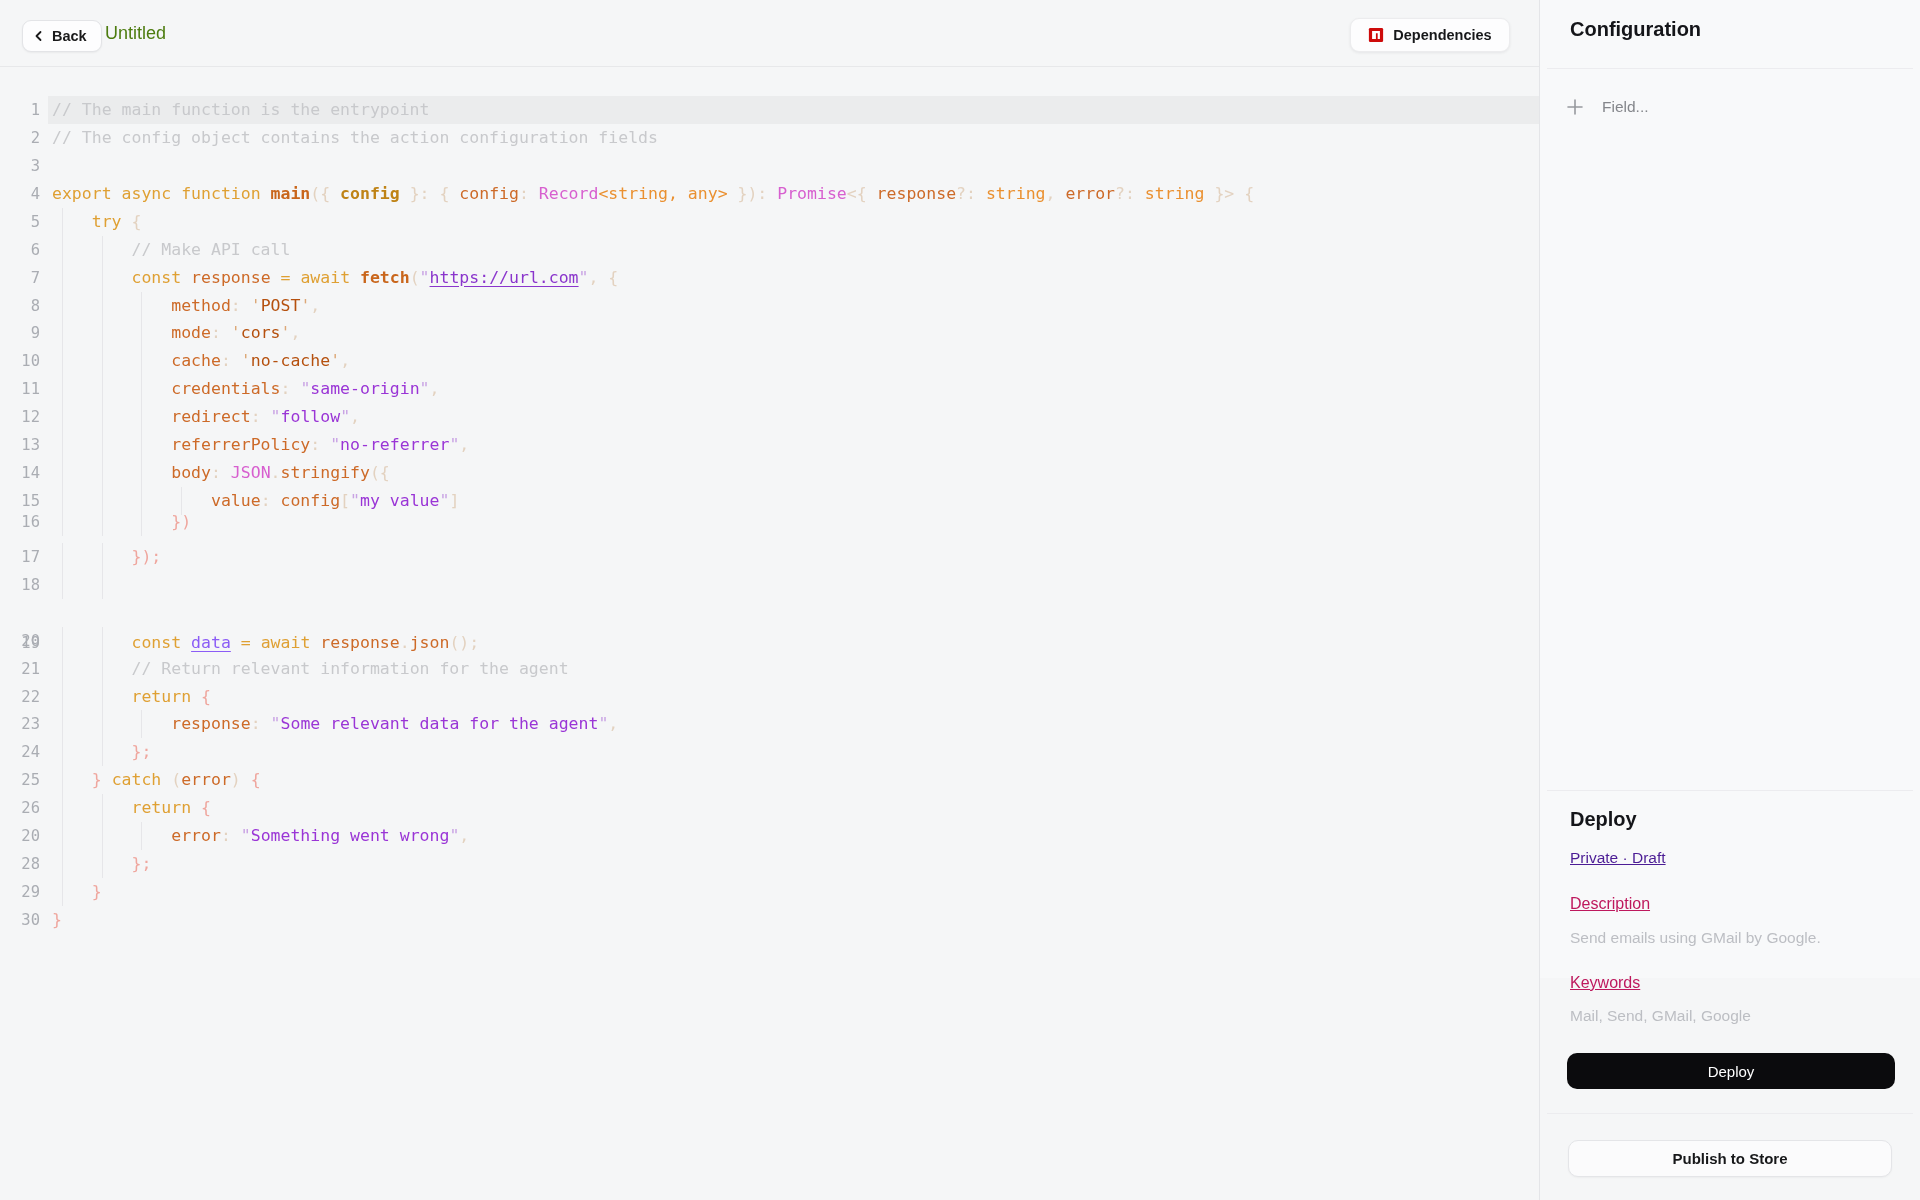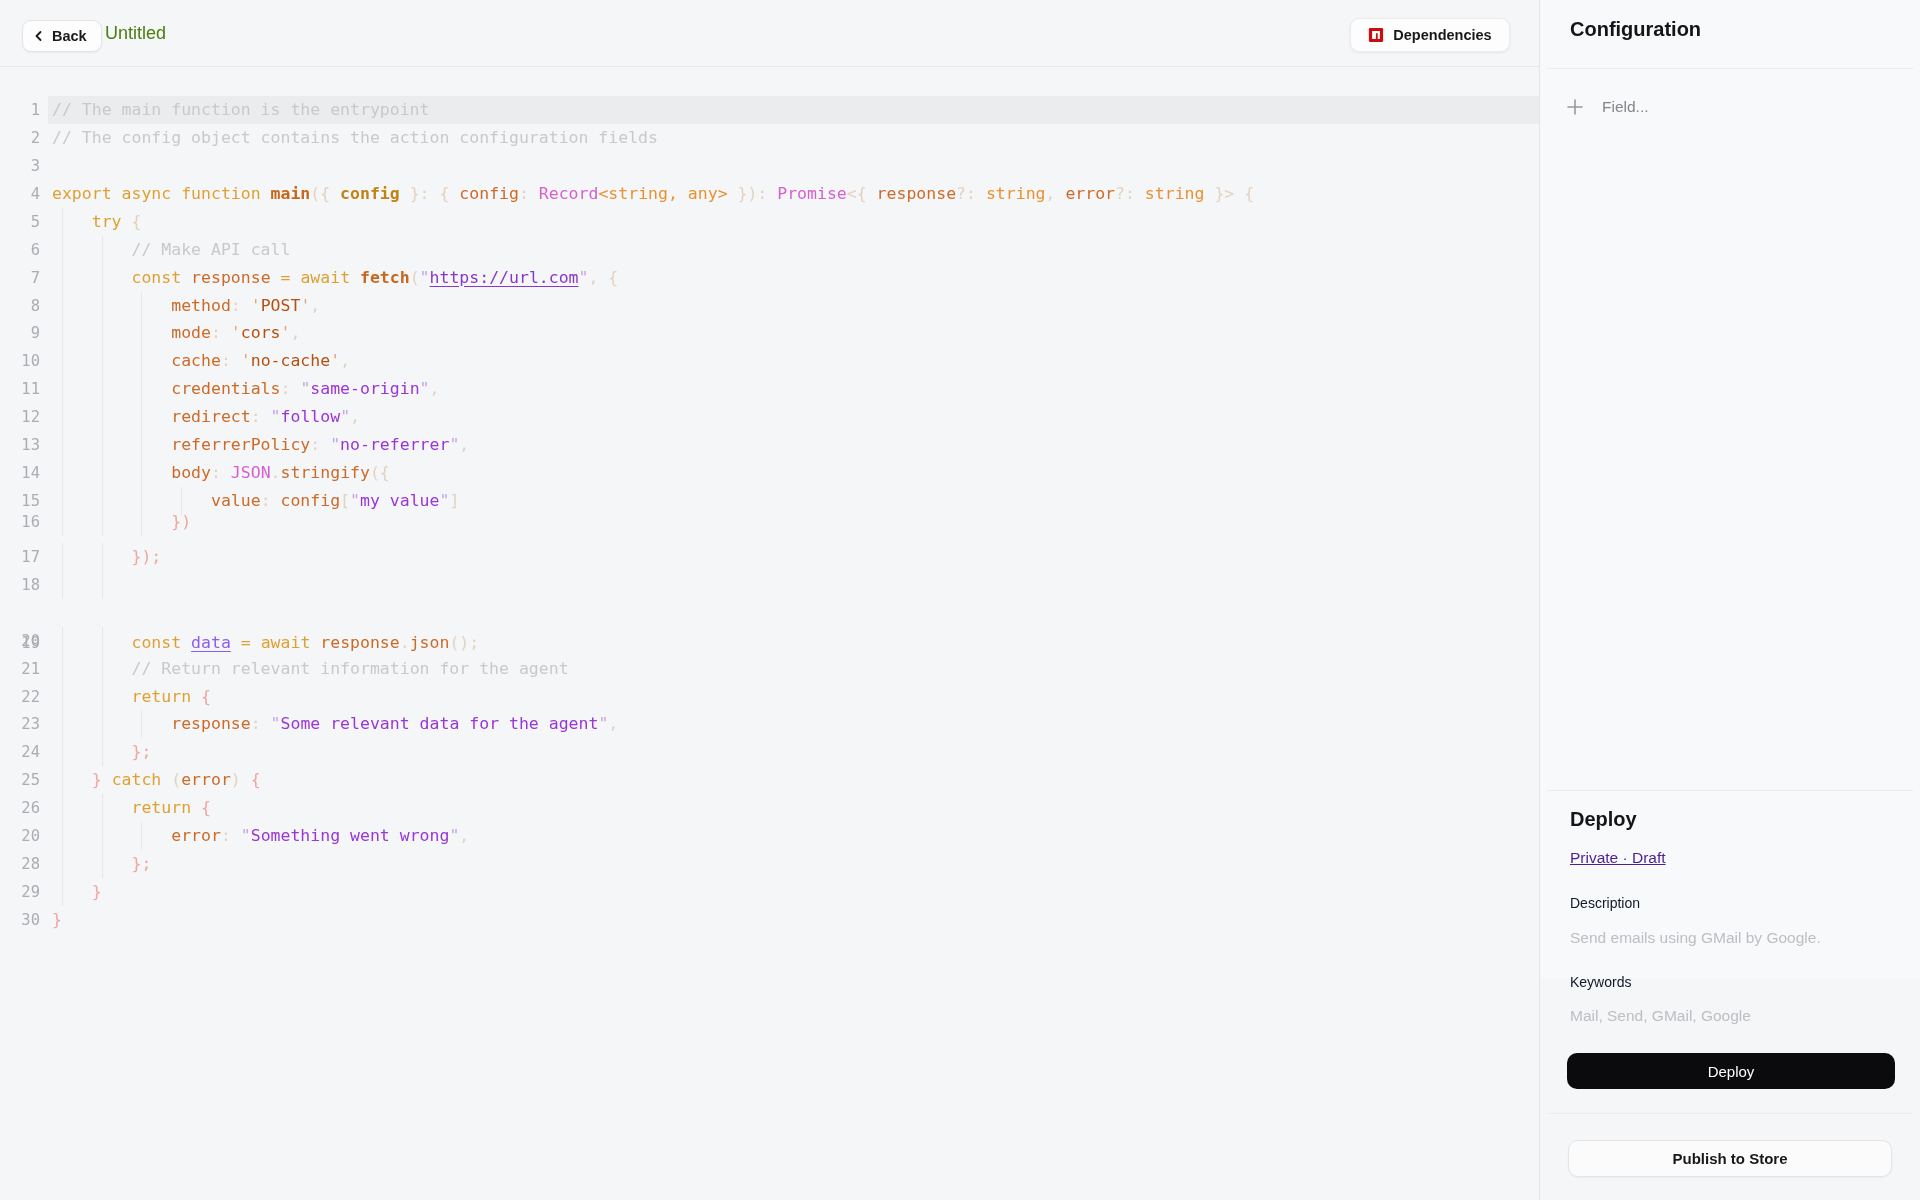--- a/index.html
+++ b/index.html
@@ -55,21 +55,21 @@
   .tk-un{color:#8b5cf6;text-decoration:underline;text-underline-offset:3px;}
   
   .sidebar{position:absolute;left:1540px;top:0;width:380px;height:978px;background:#f8f9fa;}
   .sidebar-vline{position:absolute;left:1539px;top:0;width:1px;height:1200px;background:#e4e5e8;}
   .sb-h1{position:absolute;left:30px;font-size:20px;font-weight:600;color:#141519;line-height:26px;}
   .sb-divider{position:absolute;left:7px;width:366px;height:1px;background:#ececef;}
   .field-row{position:absolute;left:0;top:90px;width:380px;height:34px;cursor:pointer;}
   .field-row .plus{position:absolute;left:26px;top:8px;}
   .field-row .lbl{position:absolute;left:62px;top:7px;font-size:15.5px;color:#84868b;line-height:20px;}
   .sb-status{position:absolute;left:30px;top:848px;font-size:15.5px;color:#4c1d95;line-height:20px;text-decoration:underline;}
-  .sb-label{position:absolute;left:30px;font-size:14px;color:#0f172a;line-height:17px;}
+  .sb-label{position:absolute;left:30px;font-size:16px;color:#be185d;line-height:17px;text-decoration:underline;}
   .sb-placeholder{position:absolute;left:30px;font-size:15.5px;color:#bcbec3;line-height:19px;cursor:text;}
   .deploy-btn{
     position:absolute;left:27px;top:1053px;width:328px;height:36px;
     background:#0b0b0d;border:none;border-radius:10px;
     color:#ffffff;font-size:15px;font-weight:500;font-family:"Liberation Sans",sans-serif;
     display:flex;align-items:center;justify-content:center;cursor:pointer;
   }
   .publish-btn{
     position:absolute;left:28px;top:1140px;width:324px;height:37px;
     background:#fbfbfc;border:1px solid #e4e5e8;border-radius:10px;

